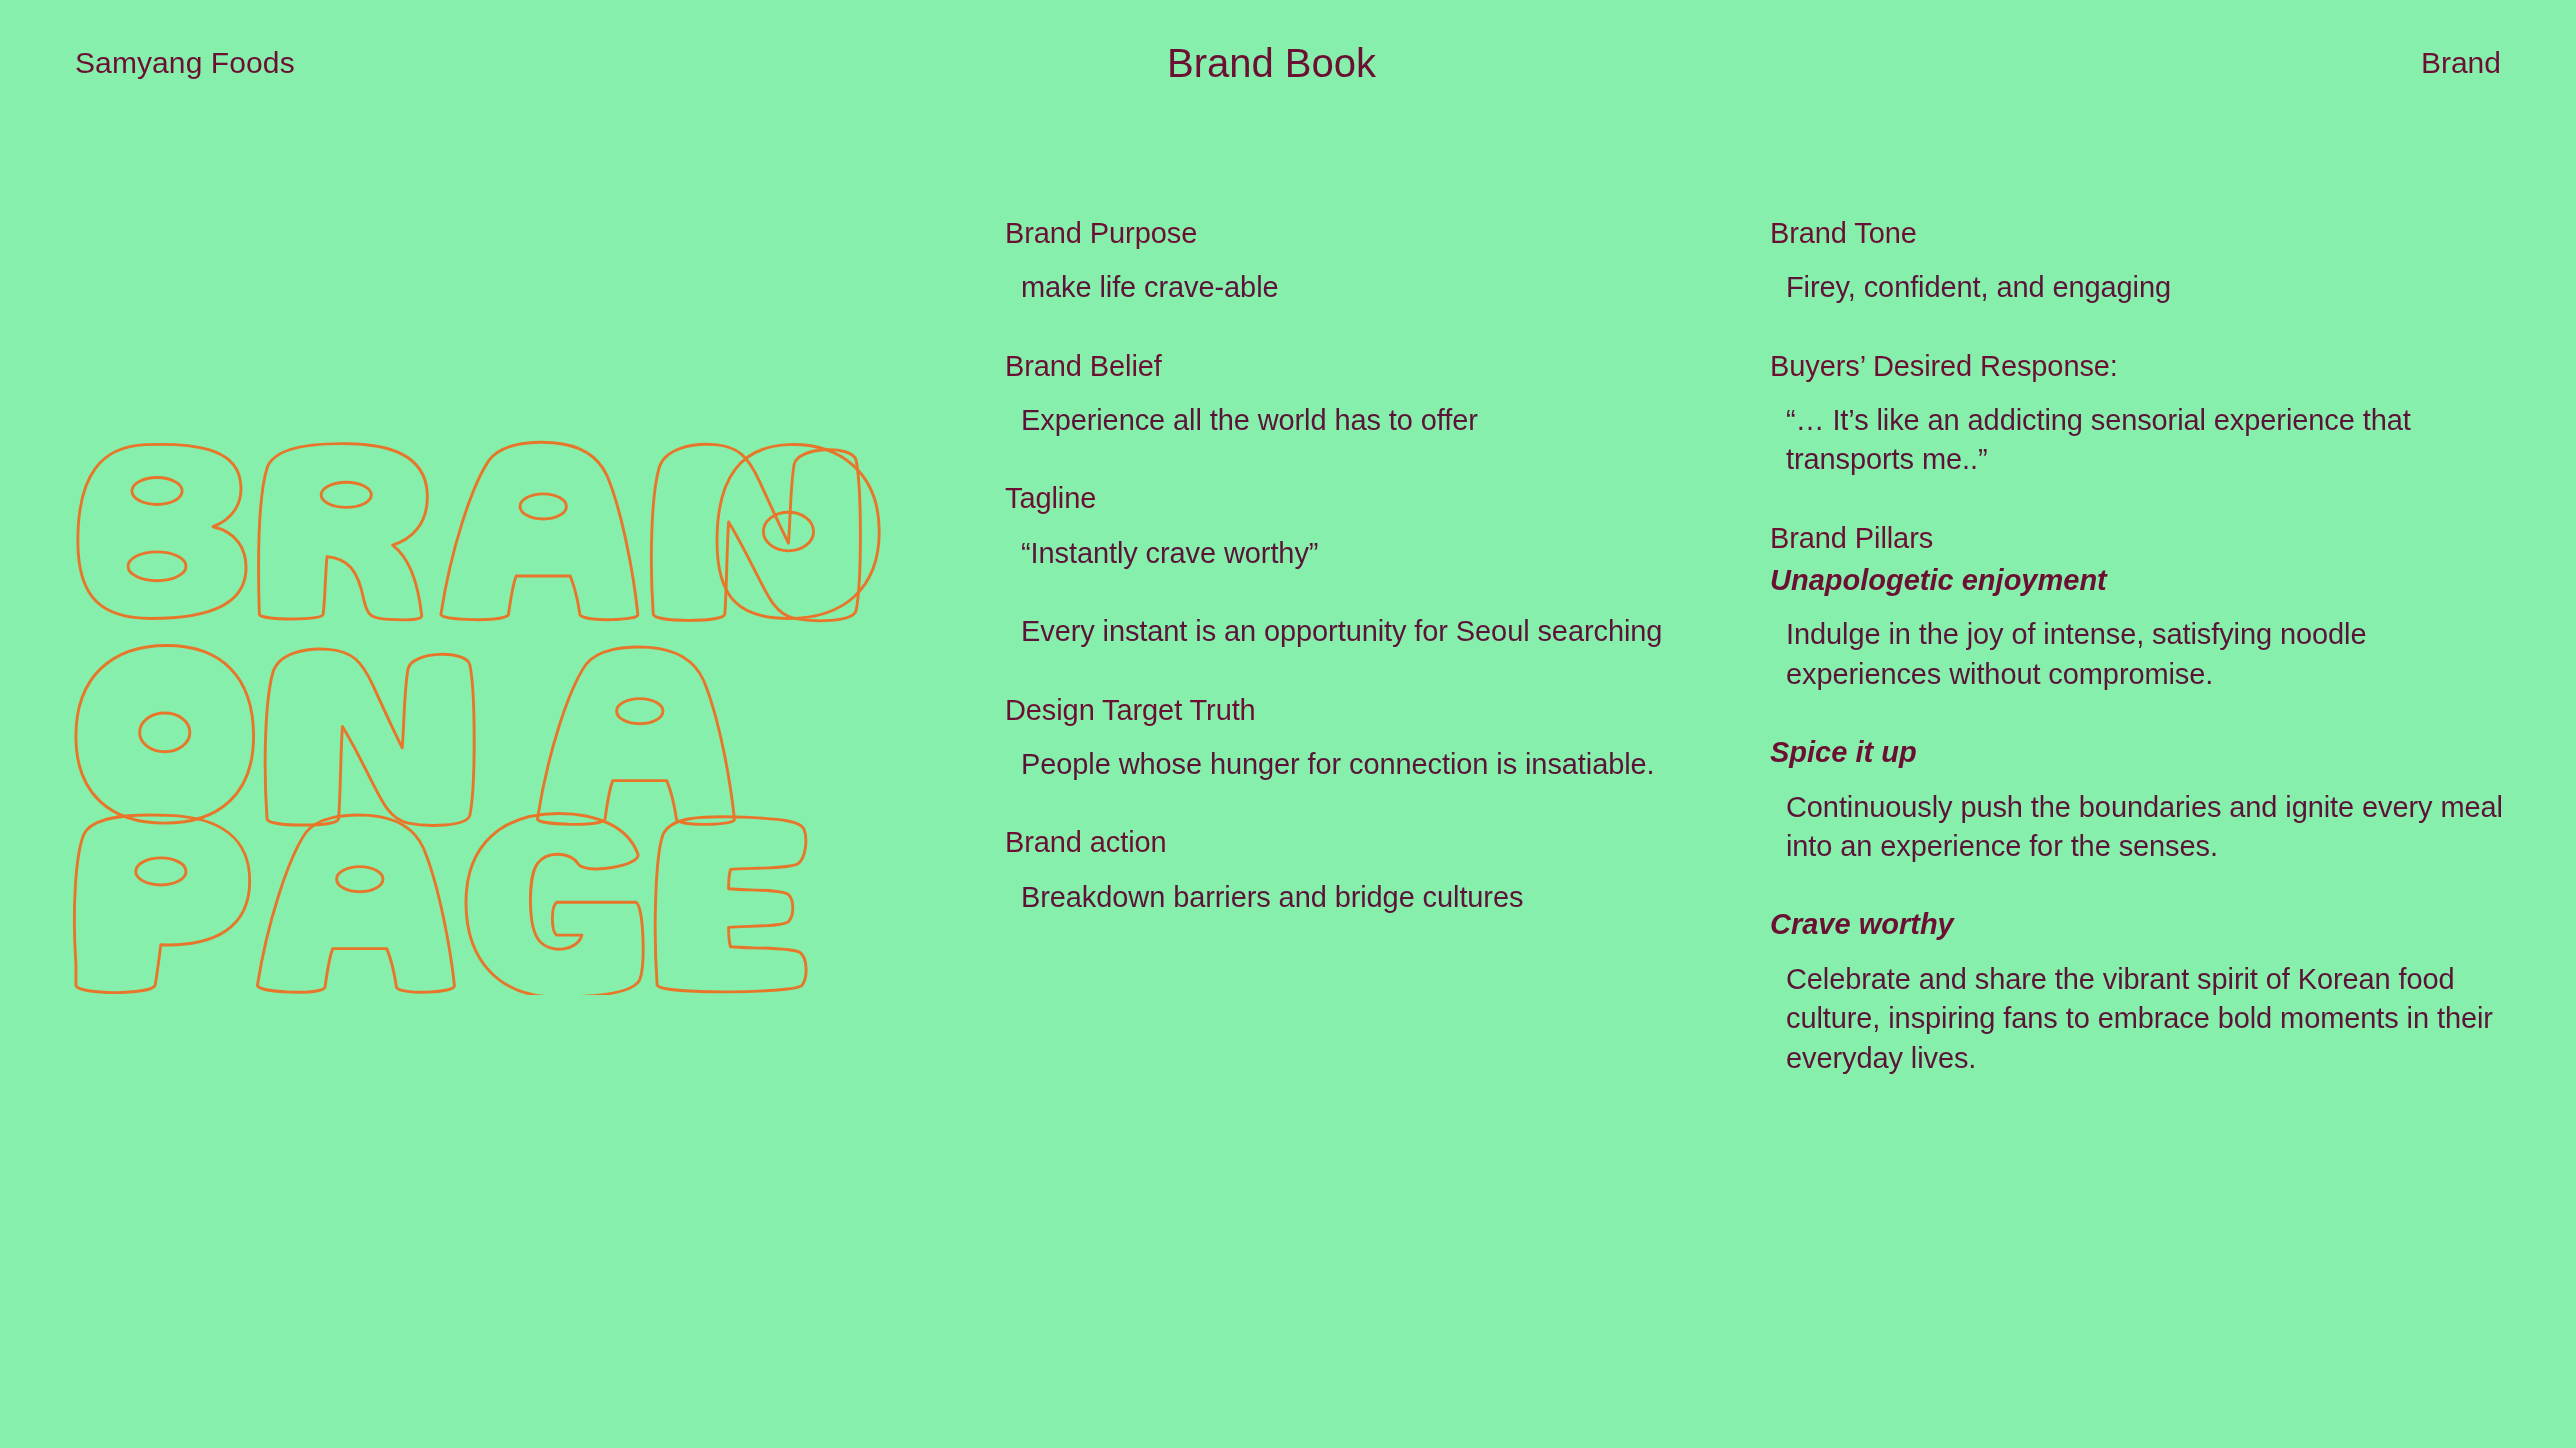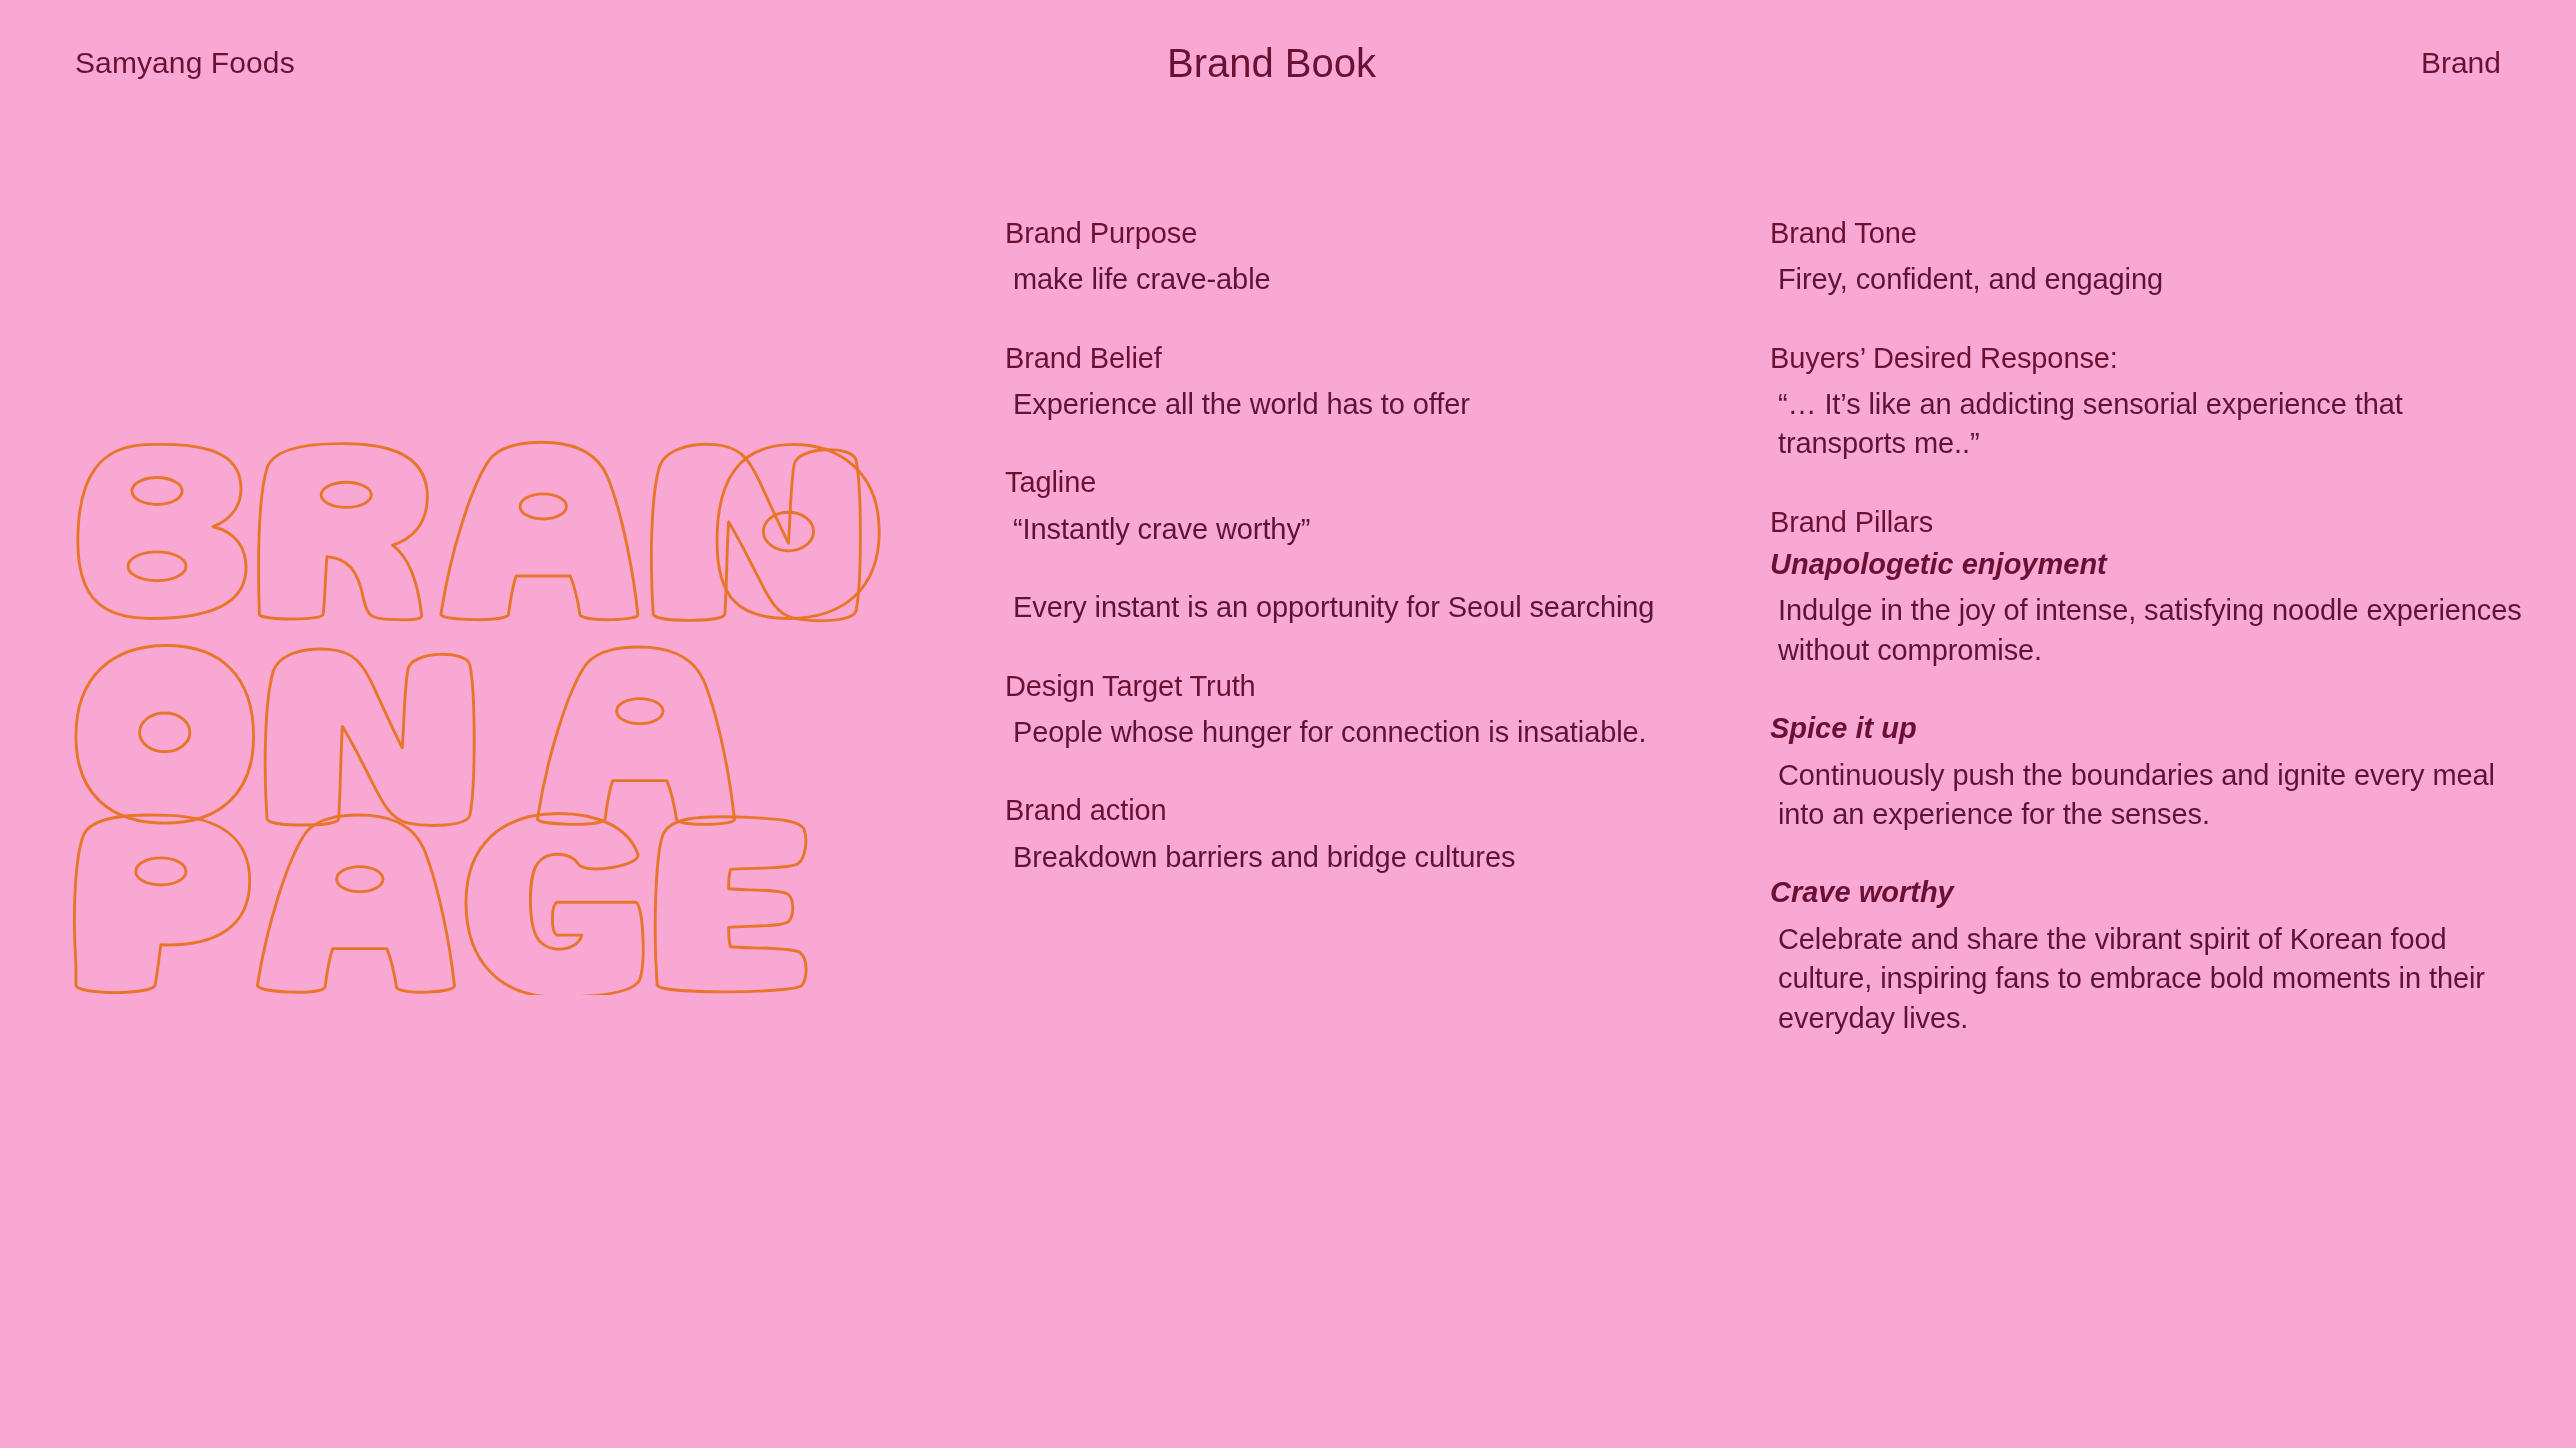--- a/index.html
+++ b/index.html
@@ -11,21 +11,21 @@
     width: 2576px;
     height: 1449px;
     overflow: hidden;
     font-family: "Liberation Sans", sans-serif;
     color: #6b1033;
     position: relative;
   }
   .page {
     position: absolute;
     inset: 0;
-    background: #f9a8d4;
+    background: #86efac;
   }
 
   
   .header {
     position: absolute;
     top: 37px;
     left: 0;
     right: 0;
     height: 52px;
     display: flex;
@@ -81,21 +81,21 @@
     font-weight: normal;
     line-height: 1.32;
     color: #6b1033;
     margin: 0 0 3.9px 0;
     letter-spacing: -0.1px;
   }
   .b-body {
     font-size: 29px;
     line-height: 1.36;
     color: #5b1438;
-    margin: 8px;
+    margin: 16px;
     font-weight: 400;
     letter-spacing: -0.1px;
   }
   .pillar-sub {
     font-size: 29px;
     font-weight: bold;
     color: #6b1033;
     margin: 0 0 1.9px 0;
     line-height: 1.32;
     font-style: italic;

